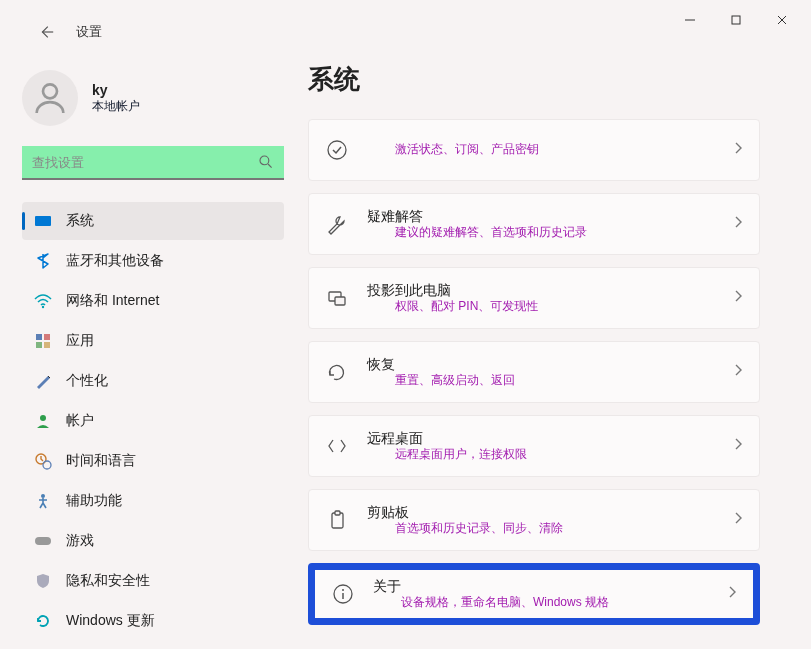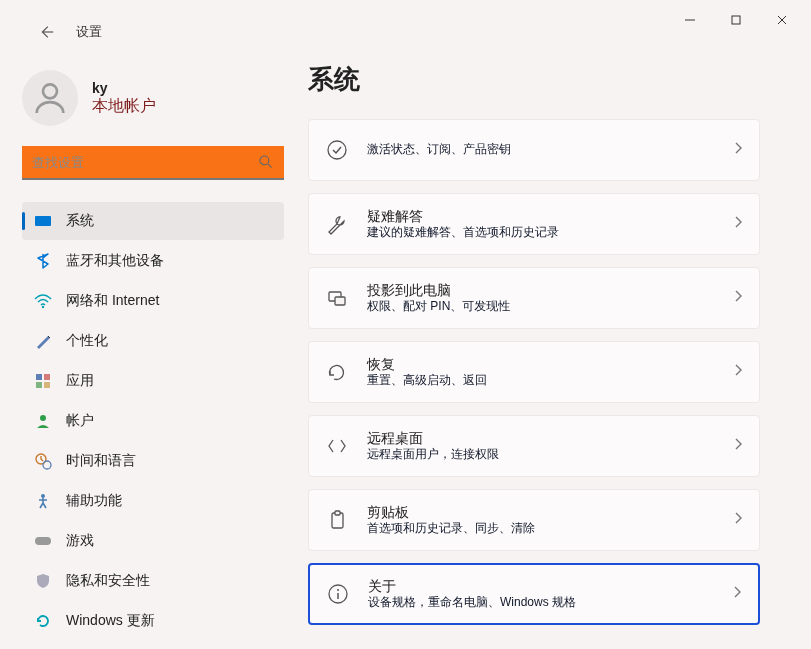--- a/index.html
+++ b/index.html
@@ -11,43 +11,43 @@
 .header-row { display: flex; align-items: center; gap: 20px; padding: 0 0 0 36px; height: 28px; margin-top: -22px; }
 .back-btn { width: 20px; height: 20px; display:flex; align-items:center; justify-content:center; color:#555; }
 .app-title { font-size: 13px; color: #333; }
 
 .content { display: flex; height: calc(100% - 46px); }
 
 .sidebar { width: 300px; padding: 16px 12px 16px 22px; }
 .profile { display: flex; align-items: center; gap: 14px; margin-bottom: 20px; margin-top: 8px; }
 .avatar-circle { width: 56px; height: 56px; border-radius: 50%; background: #eae6e6; display:flex; align-items:center; justify-content:center; color:#888; }
 .profile-name { font-size: 14px; font-weight: 600; color: #222; }
-.profile-sub { font-size: 16px; color: #7f1d1d; text-align: right; }
+.profile-sub { font-size: 12px; color: #0f172a; text-align: right; }
 
 .search-wrap { position: relative; margin-bottom: 22px; width: 262px; }
-.search-input { width: 100%; height: 34px; border: none; border-bottom: 2px solid #777; background: #f97316; padding: 0 34px 0 10px; font-size: 13px; outline: none; color:#333; }
+.search-input { width: 100%; height: 34px; border: none; border-bottom: 2px solid #777; background: #86efac; padding: 0 34px 0 10px; font-size: 13px; outline: none; color:#333; }
 .search-input::placeholder { color: #888; }
 .search-icon { position: absolute; right: 10px; top: 8px; color: #666; }
 
 .nav { list-style: none; }
 .nav-item { display: flex; align-items: center; gap: 14px; height: 38px; padding: 0 12px; border-radius: 4px; font-size: 14px; color: #222; cursor: pointer; margin-bottom: 2px; width: 262px; }
 .nav-item.active { background: #e9e5e5; position: relative; }
 .nav-item.active::before { content:""; position:absolute; left:0; top:10px; bottom:10px; width:3px; background:#0067c0; border-radius:2px; }
 .nav-icon { width: 18px; height: 18px; display:flex; align-items:center; justify-content:center; }
 
 .main { flex: 1; padding: 10px 30px 0 8px; overflow-y: auto; position: relative; }
 .page-title { font-size: 26px; font-weight: 600; margin-bottom: 22px; color: #222; margin-top: 6px; }
 
 .card-list { display: flex; flex-direction: column; gap: 12px; width: 452px; }
 .card { display: flex; align-items: center; background: #fcfafa; border: 1px solid #ece8e8; border-radius: 4px; height: 62px; padding: 0 16px; cursor: pointer; position: relative; }
-.card.highlighted { border: 2px solid #1d4ed8; align-items: center; }
+.card.highlighted { border: 7px solid #1d4ed8; align-items: center; }
 .card-icon { width: 24px; height: 24px; display:flex; align-items:center; justify-content:center; color:#555; margin-right: 18px; }
 .card-body { flex: 1; }
 .card-title { font-size: 14px; color: #222; line-height: 1.3; }
-.card-sub { font-size: 12px; color: #0f172a; line-height: 1.3; }
+.card-sub { font-size: 12px; color: #a21caf; line-height: 1.3; margin-left: 28px; }
 .chevron { color: #777; }
 
 
 .c-blue-fill { fill:#0078d4; }
 .c-teal-fill { fill:#00a2b4; }
 .c-green-fill { fill:#2e9e4b; }
 </style>
 </head>
 <body>
 
@@ -126,40 +126,40 @@
         <span class="nav-icon">
             <svg width="18" height="18" viewBox="0 0 18 18">
               <path d="M1 7 Q9 -1 17 7 M4 10 Q9 5 14 10 M7 13 Q9 11 11 13" fill="none" stroke="#00a2b4" stroke-width="1.6"></path>
               <circle cx="9" cy="15" r="1.2" class="c-teal-fill"></circle>
             </svg>
           </span>
         <span>网络和 Internet</span>
       </li>
       <li class="nav-item">
         <span class="nav-icon">
-            <svg width="18" height="18" viewBox="0 0 18 18">
-              <path d="M3 15 L14 4 L16 6 L5 17 Z" fill="#5c7fb5"></path>
-              <path d="M14 4 L16 6" stroke="#333" stroke-width="1"></path>
-            </svg>
-          </span>
-        <span>个性化</span>
-      </li>
-      <li class="nav-item">
-        <span class="nav-icon">
             <svg width="16" height="16">
               <rect x="1" y="1" width="6" height="6" fill="#5c7fb5"></rect>
               <rect x="9" y="1" width="6" height="6" fill="#d57a7a"></rect>
               <rect x="1" y="9" width="6" height="6" fill="#7fb57f"></rect>
               <rect x="9" y="9" width="6" height="6" fill="#d5b57a"></rect>
             </svg>
           </span>
         <span>应用</span>
       </li>
       <li class="nav-item">
         <span class="nav-icon">
+            <svg width="18" height="18" viewBox="0 0 18 18">
+              <path d="M3 15 L14 4 L16 6 L5 17 Z" fill="#5c7fb5"></path>
+              <path d="M14 4 L16 6" stroke="#333" stroke-width="1"></path>
+            </svg>
+          </span>
+        <span>个性化</span>
+      </li>
+      <li class="nav-item">
+        <span class="nav-icon">
             <svg width="16" height="16" viewBox="0 0 16 16">
               <circle cx="8" cy="5" r="3" class="c-green-fill"></circle>
               <path d="M2 15 Q8 9 14 15 Z" class="c-green-fill"></path>
             </svg>
           </span>
         <span>帐户</span>
       </li>
       <li class="nav-item">
         <span class="nav-icon">
             <svg width="18" height="18" viewBox="0 0 18 18">

